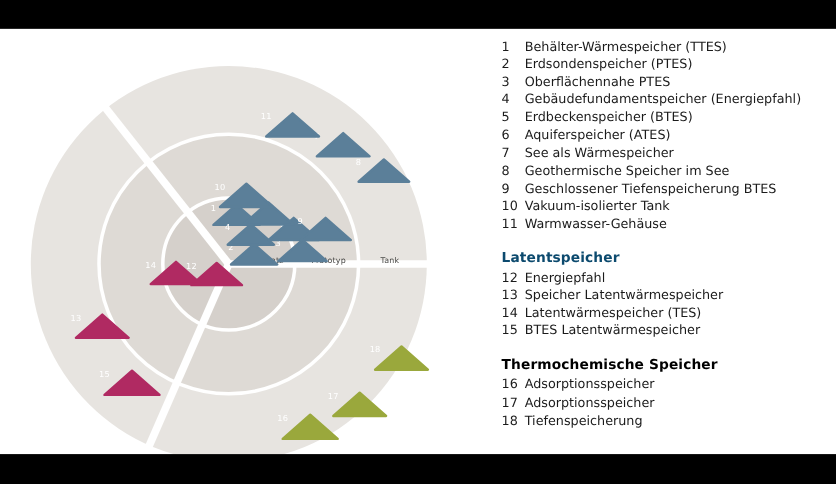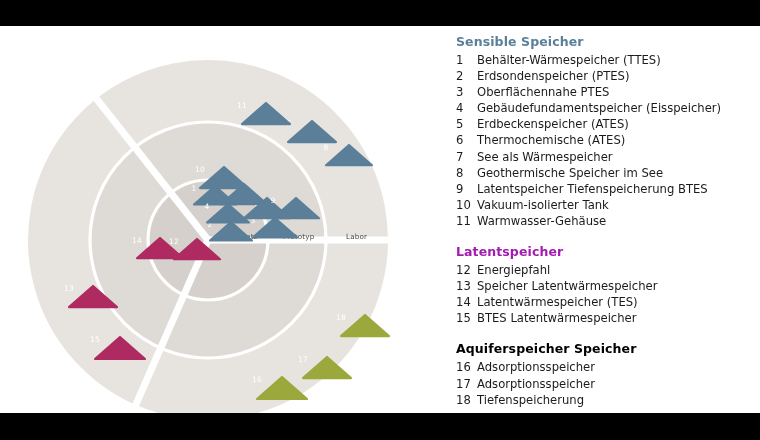--- a/index.html
+++ b/index.html
@@ -94,21 +94,21 @@
   }
   .legend-group { margin-bottom: 2px; }
   .group-title {
     font-size: 12.5px;
     font-weight: bold;
     letter-spacing: 0.1px;
     margin-bottom: 3px;
     line-height: 15px;
   }
   .group-sensible  { color: #5b7f99; }
-  .group-latent    { color: #a21caf; }
+  .group-latent    { color: #0c4a6e; }
 
   .legend-row {
     display: flex;
     align-items: baseline;
     font-size: 11.6px;
     color: #1b1b1b;
     line-height: 16.1px;
     white-space: nowrap;
   }
   .legend-num {
@@ -153,21 +153,21 @@
 
         <g clip-path="url(#clip-all)" mask="url(#sector-mask)">
           <circle cx="208" cy="214" r="180" fill="#e7e4e0"></circle>
           <circle cx="208" cy="214" r="118" fill="#dedad5"></circle>
           <circle cx="208" cy="214" r="60" fill="#d5d0cb"></circle>
         </g>
       </svg>
 
       <div class="axis-label" style="left:219px; top:206px;">Im Einsatz</div>
       <div class="axis-label" style="left:283px; top:206px;">Prototyp</div>
-      <div class="axis-label" style="left:346px; top:206px;">Labor</div>
+      <div class="axis-label" style="left:346px; top:206px;">Tank</div>
 
       <div id="markers">
           <div class="marker" style="left: 194px; top: 160px;">
             <div class="tri">
               <svg width="42" height="18.48" viewBox="0 0 42 18.48">
                 <polygon points="21,0 42,18.48 0,18.48" fill="#5b7f99" stroke="#5b7f99" stroke-width="2.2" stroke-linejoin="round"></polygon>
               </svg>
             </div>
             <span class="lbl">1</span>
           </div>
@@ -305,56 +305,55 @@
                 <polygon points="24,0 48,21.12 0,21.12" fill="#9aa83c" stroke="#9aa83c" stroke-width="2.2" stroke-linejoin="round"></polygon>
               </svg>
             </div>
             <span class="lbl">18</span>
           </div>
         </div>
     </div>
 
     <div id="legend">
         <div class="legend-group">
-          <div class="group-title group-sensible">Sensible Speicher</div>
           <div class="legend-row">
             <span class="legend-num">1</span>
             <span class="legend-text">Behälter-Wärmespeicher (TTES)</span>
           </div>
           <div class="legend-row">
             <span class="legend-num">2</span>
             <span class="legend-text">Erdsondenspeicher (PTES)</span>
           </div>
           <div class="legend-row">
             <span class="legend-num">3</span>
             <span class="legend-text">Oberflächennahe PTES</span>
           </div>
           <div class="legend-row">
             <span class="legend-num">4</span>
-            <span class="legend-text">Gebäudefundamentspeicher (Eisspeicher)</span>
+            <span class="legend-text">Gebäudefundamentspeicher (Energiepfahl)</span>
           </div>
           <div class="legend-row">
             <span class="legend-num">5</span>
-            <span class="legend-text">Erdbeckenspeicher (ATES)</span>
+            <span class="legend-text">Erdbeckenspeicher (BTES)</span>
           </div>
           <div class="legend-row">
             <span class="legend-num">6</span>
-            <span class="legend-text">Thermochemische (ATES)</span>
+            <span class="legend-text">Aquiferspeicher (ATES)</span>
           </div>
           <div class="legend-row">
             <span class="legend-num">7</span>
             <span class="legend-text">See als Wärmespeicher</span>
           </div>
           <div class="legend-row">
             <span class="legend-num">8</span>
             <span class="legend-text">Geothermische Speicher im See</span>
           </div>
           <div class="legend-row">
             <span class="legend-num">9</span>
-            <span class="legend-text">Latentspeicher Tiefenspeicherung BTES</span>
+            <span class="legend-text">Geschlossener Tiefenspeicherung BTES</span>
           </div>
           <div class="legend-row">
             <span class="legend-num">10</span>
             <span class="legend-text">Vakuum-isolierter Tank</span>
           </div>
           <div class="legend-row">
             <span class="legend-num">11</span>
             <span class="legend-text">Warmwasser-Gehäuse</span>
           </div>
         </div>
@@ -373,21 +372,21 @@
             <span class="legend-num">14</span>
             <span class="legend-text">Latentwärmespeicher (TES)</span>
           </div>
           <div class="legend-row">
             <span class="legend-num">15</span>
             <span class="legend-text">BTES Latentwärmespeicher</span>
           </div>
         </div>
         <div class="spacer"></div>
         <div class="legend-group">
-          <div class="group-title group-thermochemical">Aquiferspeicher Speicher</div>
+          <div class="group-title group-thermochemical">Thermochemische Speicher</div>
           <div class="legend-row">
             <span class="legend-num">16</span>
             <span class="legend-text">Adsorptionsspeicher</span>
           </div>
           <div class="legend-row">
             <span class="legend-num">17</span>
             <span class="legend-text">Adsorptionsspeicher</span>
           </div>
           <div class="legend-row">
             <span class="legend-num">18</span>

